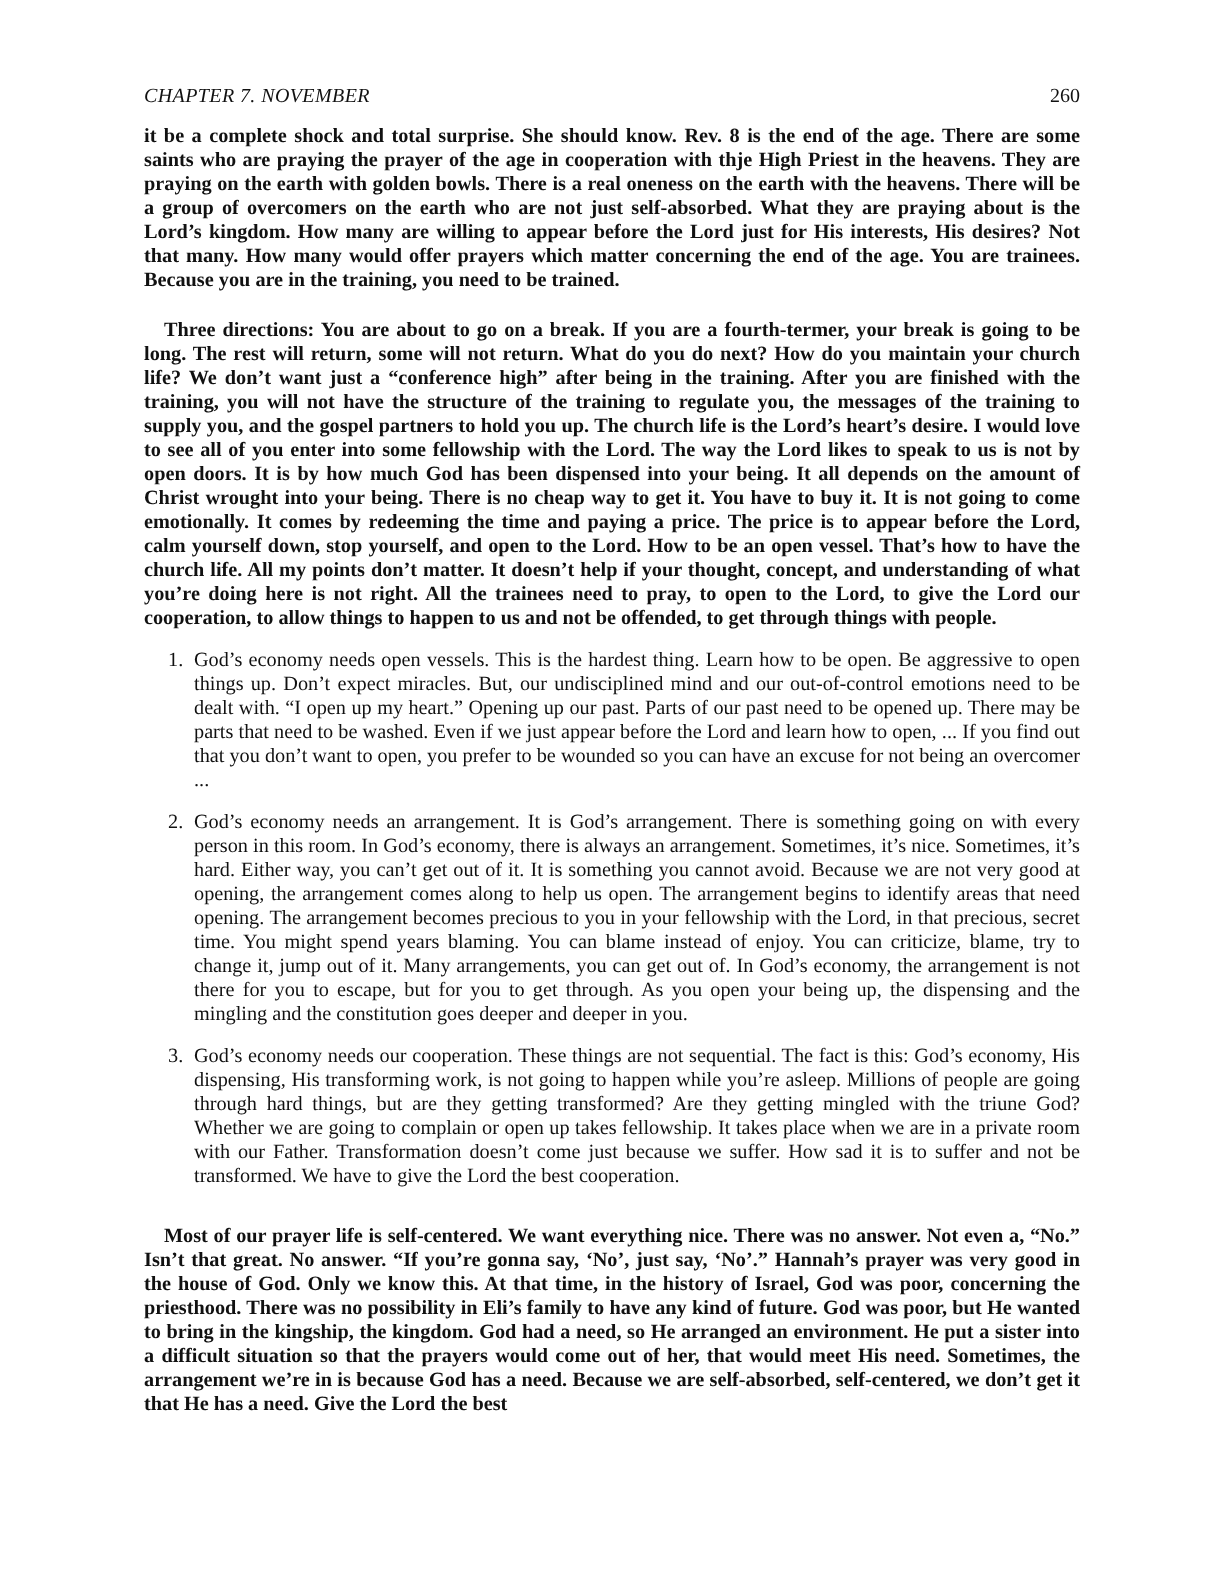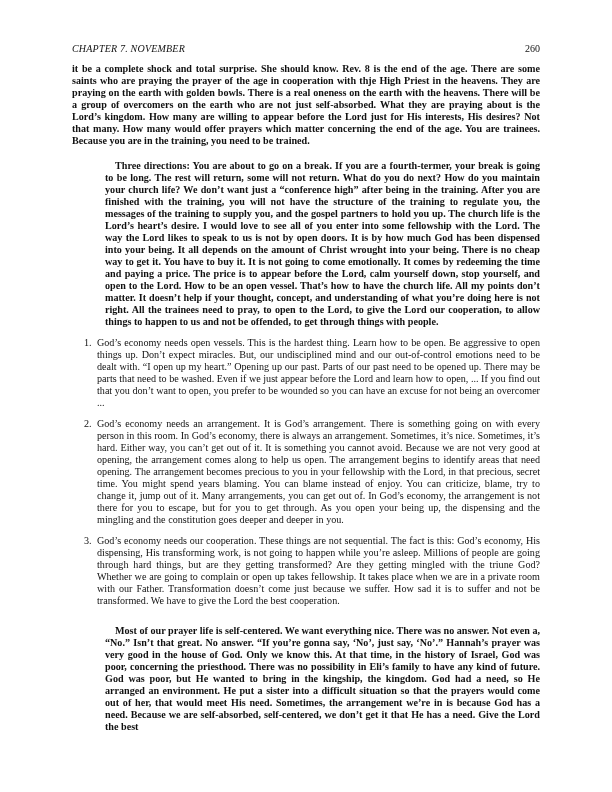--- a/index.html
+++ b/index.html
@@ -7,21 +7,21 @@
          font-family: "DejaVu Serif", "Liberation Serif", serif; color: #111; }
   .page { position: absolute; left: 72px; top: 0; width: 468px; }
   .running-head { position: absolute; top: 43px; left: 0; width: 468px; height: 14px;
                   font-family: "Liberation Serif", serif; font-size: 10px; }
   .running-head .chap { position: absolute; left: 0; top: 0; font-style: italic; letter-spacing: 0.2px; }
   .running-head .pno { position: absolute; right: 0; top: 0; }
   .body { position: absolute; top: 63px; left: 0; width: 468px;
           font-family: "Liberation Serif", serif; font-size: 10.15px; line-height: 12px;
           text-align: justify; hyphens: none; }
   p { margin: 0; font-weight: bold; }
-  p.indent { text-indent: 10px; margin-left: 33px; }
+  p.indent { text-indent: 10px; }
   .gap { height: 12.5px; }
   ol { margin: 0; padding: 0; list-style: none; }
   ol li { position: relative; padding-left: 25px; margin: 0 0 9px 0; }
   ol li .num { position: absolute; left: 12px; top: 0; }
   ol li:last-child { margin-bottom: 0; }
 </style>
 </head>
 <body>
 
 <div class="page">

